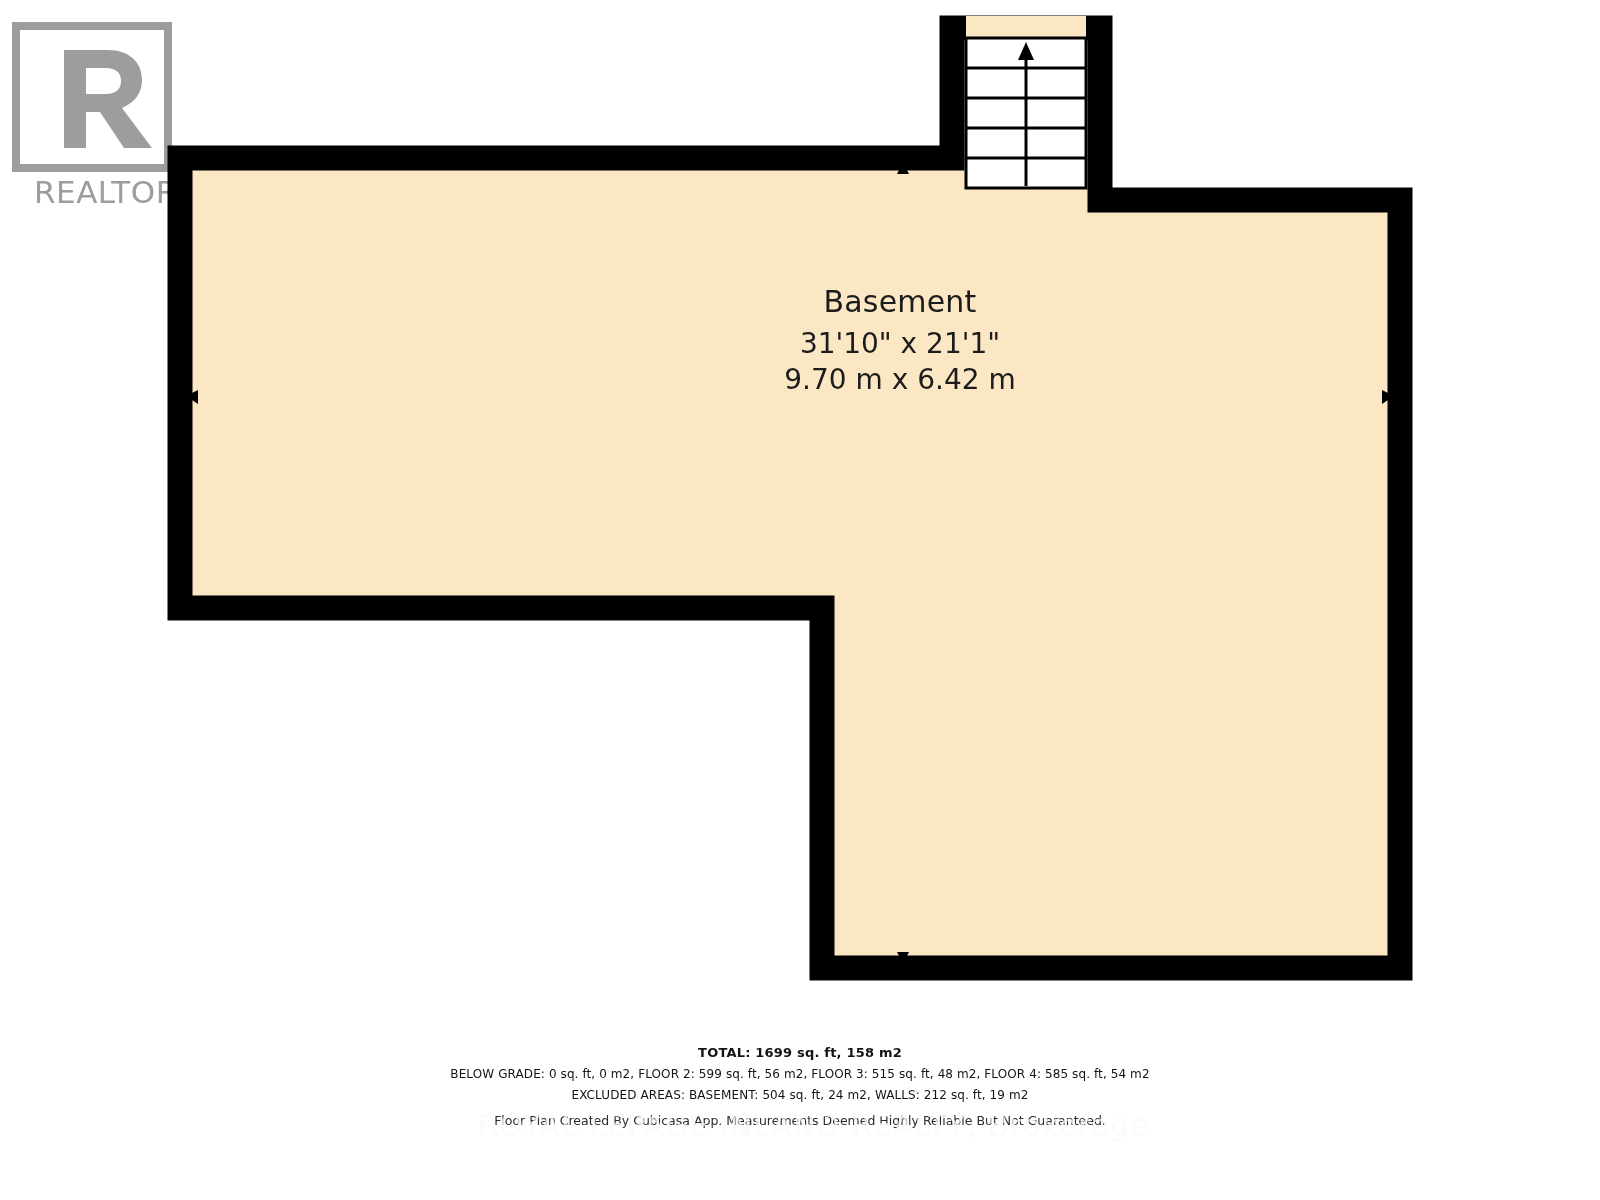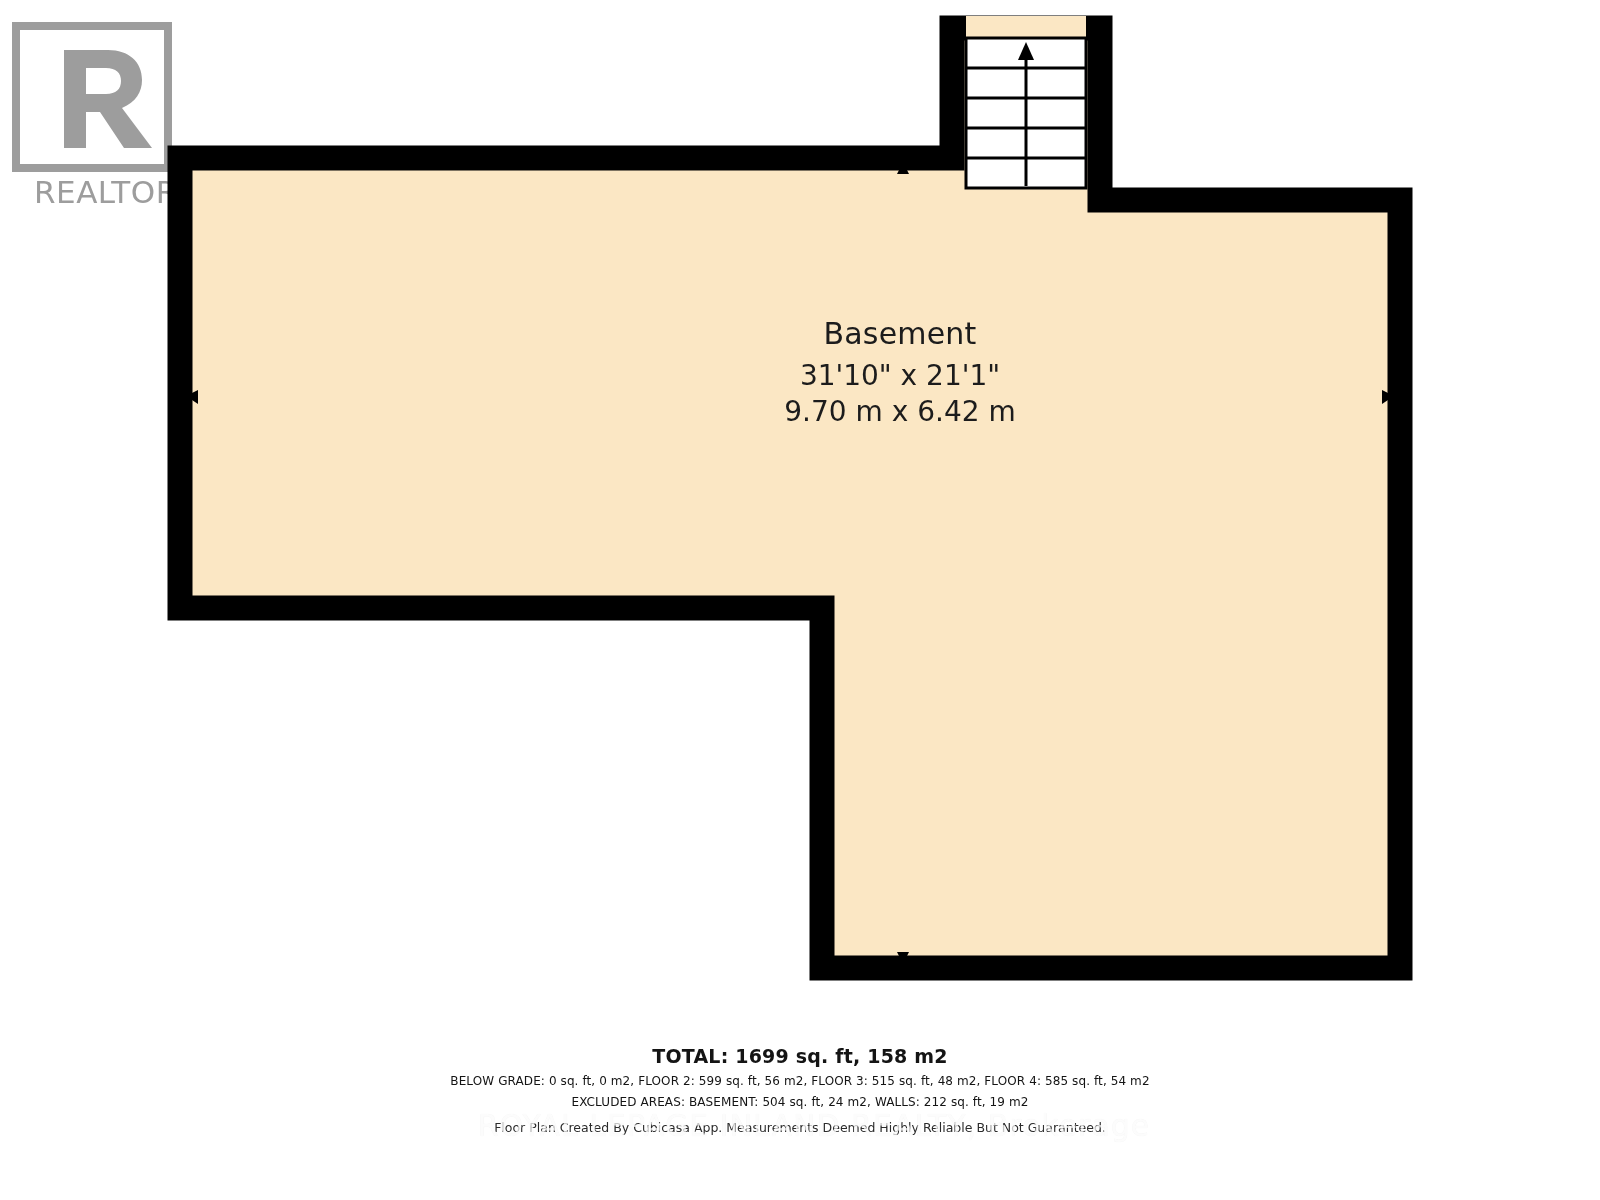--- a/index.html
+++ b/index.html
@@ -81,21 +81,21 @@
   
   .footer {
     position: absolute;
     left: 0;
     top: 1045px;
     width: 1600px;
     text-align: center;
     color: #141414;
   }
   .footer .total {
-    font-size: 19px;
+    font-size: 13px;
     font-weight: bold;
     letter-spacing: 0.2px;
   }
   .footer .grade,
   .footer .excluded {
     font-size: 12px;
     margin-top: 7px;
     letter-spacing: 0.1px;
   }
   .footer .credit {
@@ -178,21 +178,21 @@
   </g>
 
   <g>
     <polygon points="186,396 198,390 198,404" fill="#000000"></polygon>
     <polygon points="1394,396 1382,390 1382,404" fill="#000000"></polygon>
     <polygon points="903,162 897,174 909,174" fill="#000000"></polygon>
     <polygon points="903,964 897,952 909,952" fill="#000000"></polygon>
   </g>
 </svg>
 
-<div class="room-label" style="left: 690px; top: 316px; width: 420px;">
+<div class="room-label" style="left: 690px; top: 284px; width: 420px;">
   <div class="rl-name">Basement</div>
   <div class="rl-dim-imp">31'10" x 21'1"</div>
   <div class="rl-dim-met">9.70 m x 6.42 m</div>
 </div>
 
 <div class="footer">
   <div class="total">TOTAL: 1699 sq. ft, 158 m2</div>
   <div class="grade">BELOW GRADE: 0 sq. ft, 0 m2, FLOOR 2: 599 sq. ft, 56 m2, FLOOR 3: 515 sq. ft, 48 m2, FLOOR 4: 585 sq. ft, 54 m2</div>
   <div class="excluded">EXCLUDED AREAS: BASEMENT: 504 sq. ft, 24 m2, WALLS: 212 sq. ft, 19 m2</div>
   <div class="credit">Floor Plan Created By Cubicasa App. Measurements Deemed Highly Reliable But Not Guaranteed.</div>

